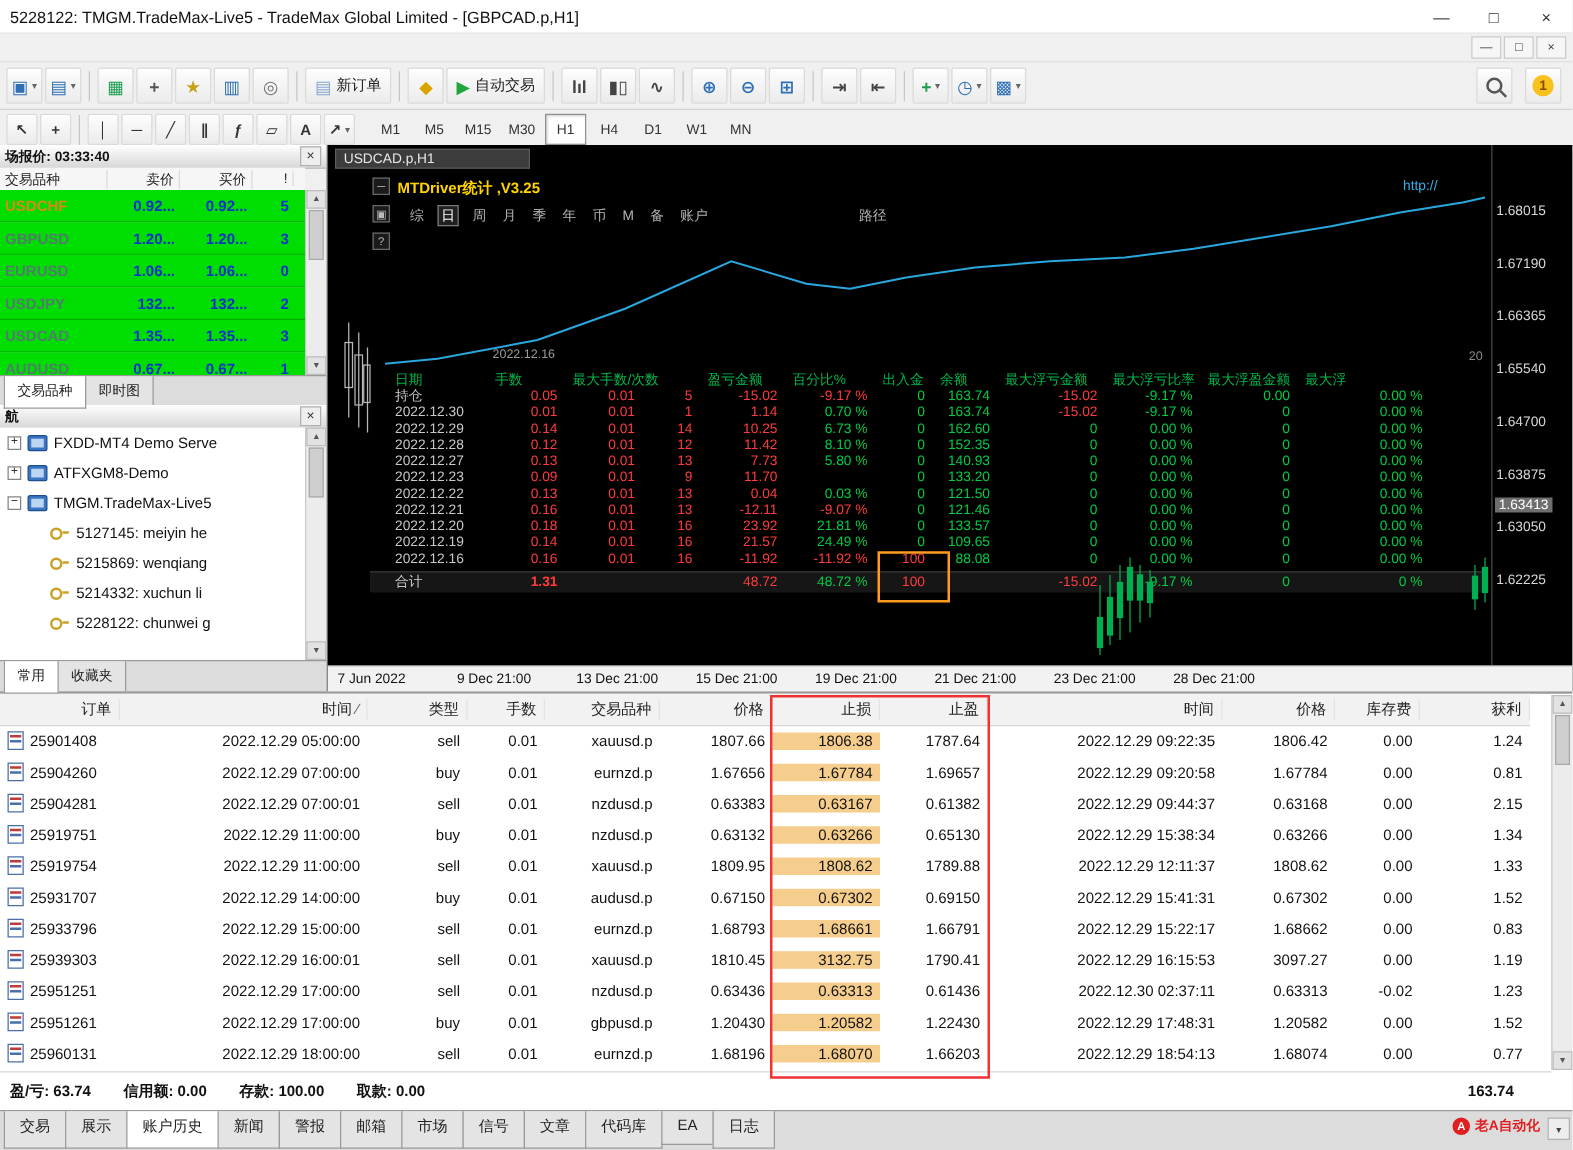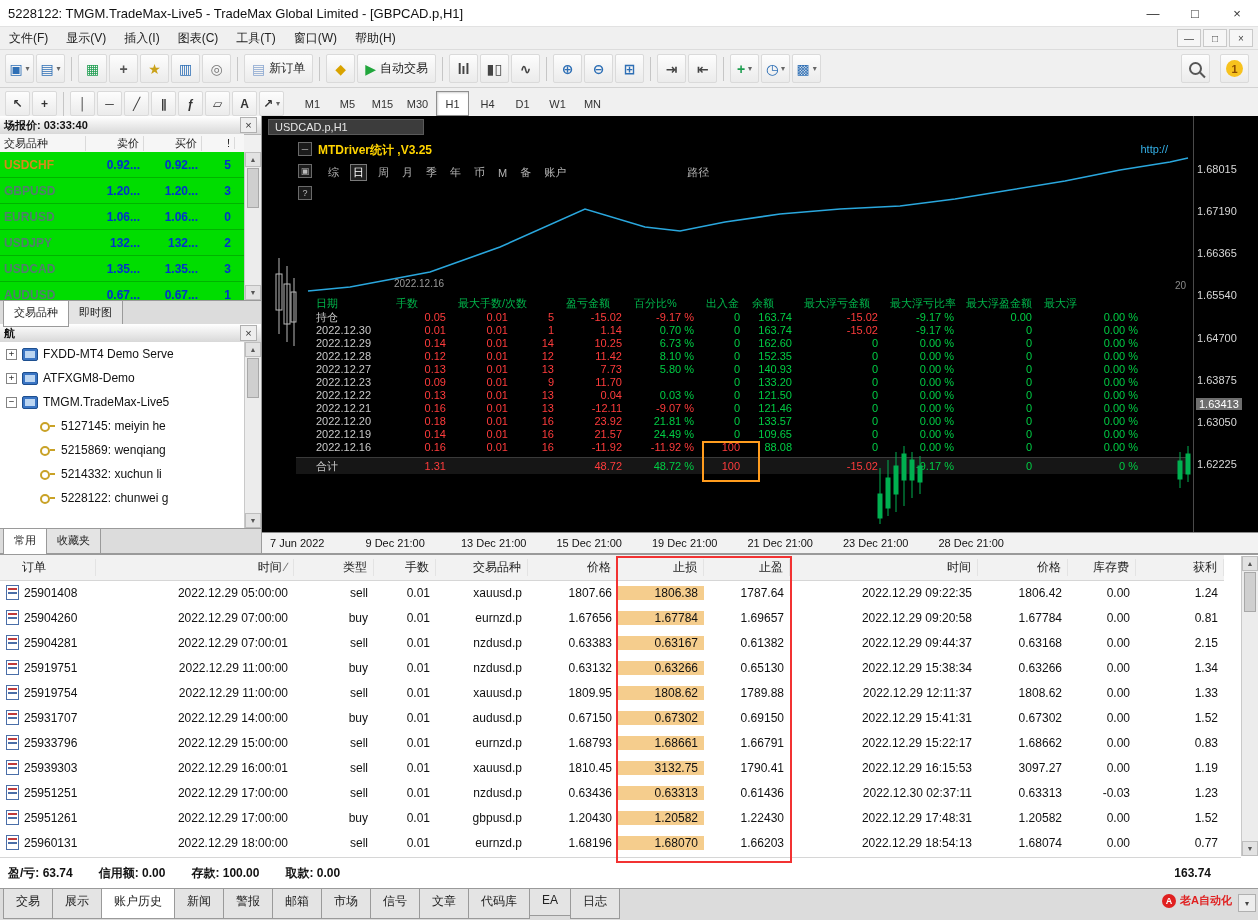--- a/index.html
+++ b/index.html
@@ -73,21 +73,21 @@
 .key-icon::before{content:"";position:absolute;left:0;top:1px;width:6px;height:6px;border:2px solid #c9a227;border-radius:50%}
 .key-icon::after{content:"";position:absolute;left:10px;top:4px;width:5px;height:2px;background:#c9a227;box-shadow:3px 2px 0 -1px #c9a227}
 #side-tabs{top:412px;height:25px}
 
 
 #chart-caption{position:absolute;left:6px;top:3px;width:156px;height:16px;background:#3c3c3c;border:1px solid #5a5a5a;color:#e6e6e6;font-size:11px;display:flex;align-items:center;padding-left:6px;z-index:5;box-sizing:border-box}
 #chart-svg{position:absolute;left:0;top:0;z-index:3}
 #stats-panel{position:absolute;left:34px;top:24px;width:894px;height:340px;z-index:2}
 .panel-btn{position:absolute;left:2px;width:14px;height:14px;background:#1b1b1b;border:1px solid #6a6a6a;color:#bbb;font-size:9px;display:flex;align-items:center;justify-content:center;z-index:6;box-sizing:border-box}
 #stats-title{position:absolute;left:22px;top:2px;color:#ffd400;font-size:12px;font-weight:bold;white-space:nowrap}
-#stats-link{position:absolute;right:22px;top:3px;color:#35b1e8;font-size:11px}
+#stats-link{position:absolute;right:40px;top:3px;color:#35b1e8;font-size:11px}
 #stats-tabs{position:absolute;left:30px;top:24px;display:flex;gap:9px;font-size:11px;color:#b4b4b4;align-items:center}
 .stat-tab{padding:0 2px}
 .stat-tab.active{border:1px solid #7a7a7a;background:#202020;color:#fff}
 #stats-path{margin-left:110px;color:#b4b4b4}
 #stats-table{position:absolute;left:0;top:156px;right:0}
 #stats-head{display:flex;padding-left:20px;height:15px;color:#00b44a;font-size:11px;white-space:nowrap}
 .sh{box-sizing:border-box;overflow:hidden}
 .s-row{display:flex;padding-left:20px;height:13px;font-size:11px;line-height:13px;white-space:nowrap}
 .s-cell{box-sizing:border-box;text-align:right;padding-right:12px;overflow:hidden}
 .s-cell.first{text-align:left;padding-right:0}
@@ -99,21 +99,21 @@
 #price-axis{position:absolute;right:0;top:0;width:64px;height:416px;background:#000;border-left:1px solid #4a4a4a;z-index:5}
 .price-label{position:absolute;left:3px;color:#d8d8d8;font-size:11px;white-space:nowrap}
 .price-label.current{background:#6e6e6e;color:#fff;padding:0 3px;left:2px}
 #time-axis{position:absolute;left:0;right:0;top:416px;height:21px;background:#f2f2f2;border-top:1px solid #8a8a8a;z-index:6}
 .time-label{position:absolute;top:4px;font-size:11px;color:#111;white-space:nowrap}
 
 
 #terminal{position:absolute;top:553px;left:0;width:1258px;height:367px;background:#fff;border-top:2px solid #9a9a9a;box-sizing:border-box}
 #t-header{position:absolute;top:0;left:0;height:25px;display:flex;align-items:center;background:#f2f2f2;border-bottom:1px solid #d6d6d6;font-size:12px;color:#222}
 .th{box-sizing:border-box;text-align:right;padding-right:6px;border-right:1px solid #e3e3e3;white-space:nowrap}
-.th.first{text-align:left;padding-left:22px}
+.th.first{text-align:right;padding-left:6px}
 #t-rows{position:absolute;top:25px;left:0;right:17px}
 .t-row{display:flex;height:25px;align-items:center;font-size:12px;color:#111}
 .t-cell{box-sizing:border-box;text-align:right;padding-right:6px;white-space:nowrap}
 .t-first{display:flex;align-items:center;text-align:left;padding-left:6px}
 .order-icon{width:11px;height:13px;border:1px solid #4a6ea8;background:#fff;display:inline-block;position:relative;margin-right:5px;flex:none}
 .order-icon::before{content:"";position:absolute;left:1px;right:1px;top:2px;height:2px;background:#c03a3a}
 .order-icon::after{content:"";position:absolute;left:1px;right:1px;top:6px;height:2px;background:#4a6ea8}
 .sl-hi{background:#f5cd8d}
 #red-frame{position:absolute;left:616px;top:1px;width:176px;height:307px;border:2px solid #f23232;z-index:5;box-sizing:border-box}
 #t-status{position:absolute;top:302px;left:0;right:17px;height:31px;display:flex;align-items:center;font-size:12px;font-weight:bold;color:#111;border-top:1px solid #d6d6d6;padding:0 8px;gap:26px;box-sizing:border-box}
@@ -133,29 +133,20 @@
   <div id="titlebar">
     <span class="title-text">5228122: TMGM.TradeMax-Live5 - TradeMax Global Limited - [GBPCAD.p,H1]</span>
     <div class="win-controls">
       <span class="wc">—</span>
       <span class="wc">□</span>
       <span class="wc">×</span>
     </div>
   </div>
 
   <div id="menubar">
-    <div id="menu-items">
-        <div class="menu-item">文件(F)</div>
-        <div class="menu-item">显示(V)</div>
-        <div class="menu-item">插入(I)</div>
-        <div class="menu-item">图表(C)</div>
-        <div class="menu-item">工具(T)</div>
-        <div class="menu-item">窗口(W)</div>
-        <div class="menu-item">帮助(H)</div>
-      </div>
     <div class="menu-right">
       <span class="mwc">—</span>
       <span class="mwc">□</span>
       <span class="mwc">×</span>
     </div>
   </div>
 
   <div id="toolbar1" class="toolbar">
     <div id="tb-main-items" style="display:flex;align-items:center">
         <div class="tb-btn">
@@ -619,21 +610,21 @@
                 <div class="s-cell s-red" style="width: 46px;">100</div>
                 <div class="s-cell s-green" style="width: 52px;">88.08</div>
                 <div class="s-cell s-green" style="width: 86px;">0</div>
                 <div class="s-cell s-green" style="width: 76px;">0.00 %</div>
                 <div class="s-cell s-green" style="width: 78px;">0</div>
                 <div class="s-cell s-green" style="width: 106px;">0.00 %</div>
               </div>
             </div>
           <div id="stats-total" class="s-row">
               <div class="s-cell s-date first" style="width: 80px;">合计</div>
-              <div class="s-cell s-red" style="width: 62px;">1.31</div>
+              <div class="s-cell s-red" style="width: 62px; font-weight: bold;">1.31</div>
               <div class="s-cell s-red" style="width: 62px;"></div>
               <div class="s-cell s-red" style="width: 46px;"></div>
               <div class="s-cell s-red" style="width: 68px;">48.72</div>
               <div class="s-cell s-green" style="width: 72px;">48.72 %</div>
               <div class="s-cell s-red" style="width: 46px;">100</div>
               <div class="s-cell s-green" style="width: 52px;"></div>
               <div class="s-cell s-red" style="width: 86px;">-15.02</div>
               <div class="s-cell s-green" style="width: 76px;">-9.17 %</div>
               <div class="s-cell s-green" style="width: 78px;">0</div>
               <div class="s-cell s-green" style="width: 106px;">0 %</div>
@@ -827,21 +818,21 @@
           </div>
           <div class="t-cell" style="width: 198px;">2022.12.29 17:00:00</div>
           <div class="t-cell" style="width: 80px;">sell</div>
           <div class="t-cell" style="width: 62px;">0.01</div>
           <div class="t-cell" style="width: 92px;">nzdusd.p</div>
           <div class="t-cell" style="width: 90px;">0.63436</div>
           <div class="t-cell sl-hi" style="width: 86px;">0.63313</div>
           <div class="t-cell" style="width: 86px;">0.61436</div>
           <div class="t-cell" style="width: 188px;">2022.12.30 02:37:11</div>
           <div class="t-cell" style="width: 90px;">0.63313</div>
-          <div class="t-cell" style="width: 68px;">-0.03</div>
+          <div class="t-cell" style="width: 68px;">-0.02</div>
           <div class="t-cell" style="width: 88px;">1.23</div>
         </div>
         <div class="t-row">
           <div class="t-cell t-first" style="width: 96px;">
             <span class="order-icon"></span>
             <span>25951261</span>
           </div>
           <div class="t-cell" style="width: 198px;">2022.12.29 17:00:00</div>
           <div class="t-cell" style="width: 80px;">buy</div>
           <div class="t-cell" style="width: 62px;">0.01</div>

